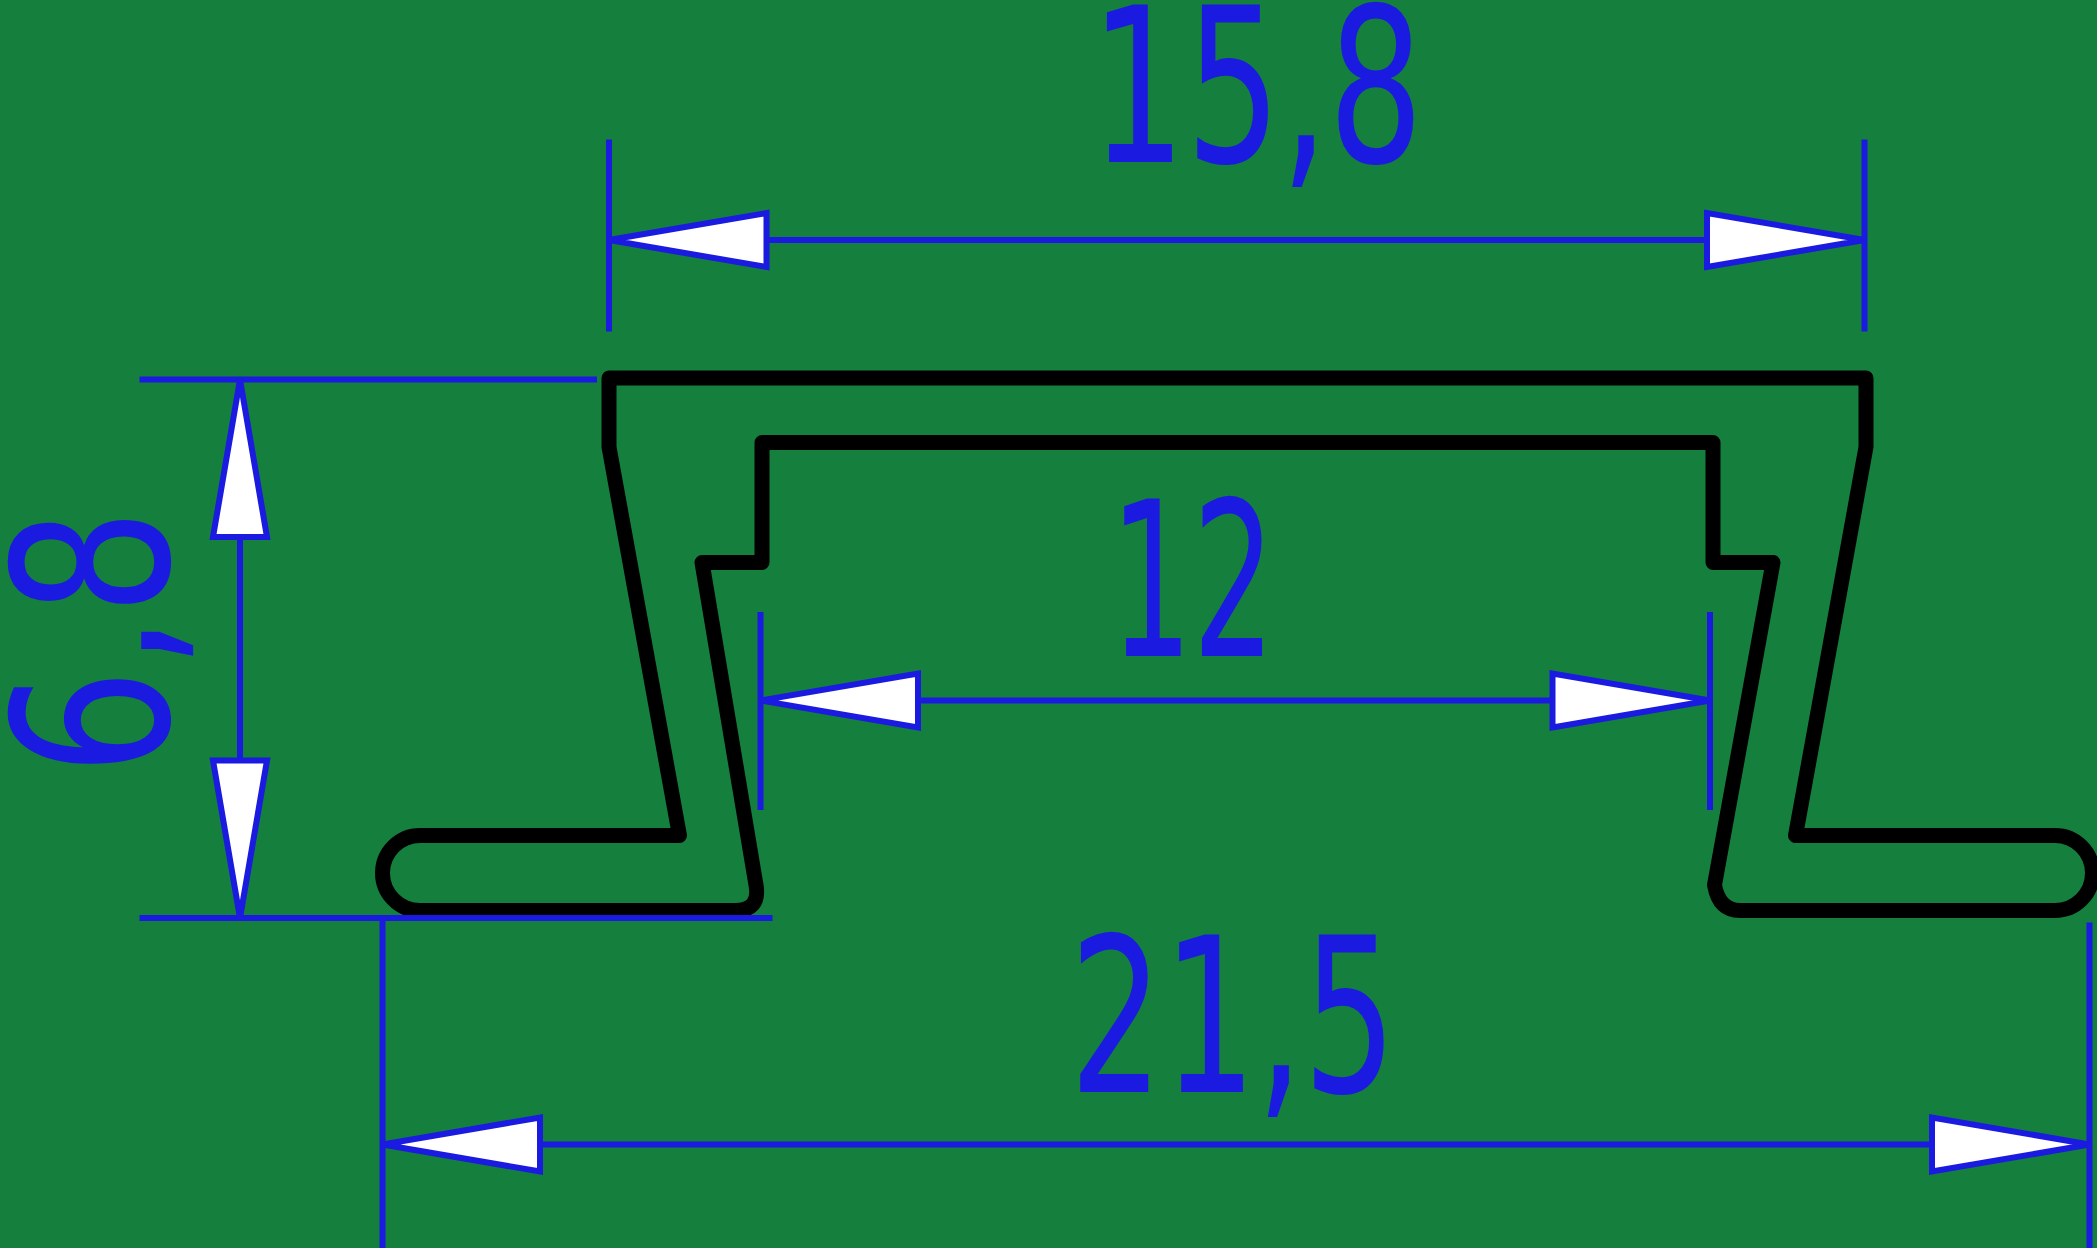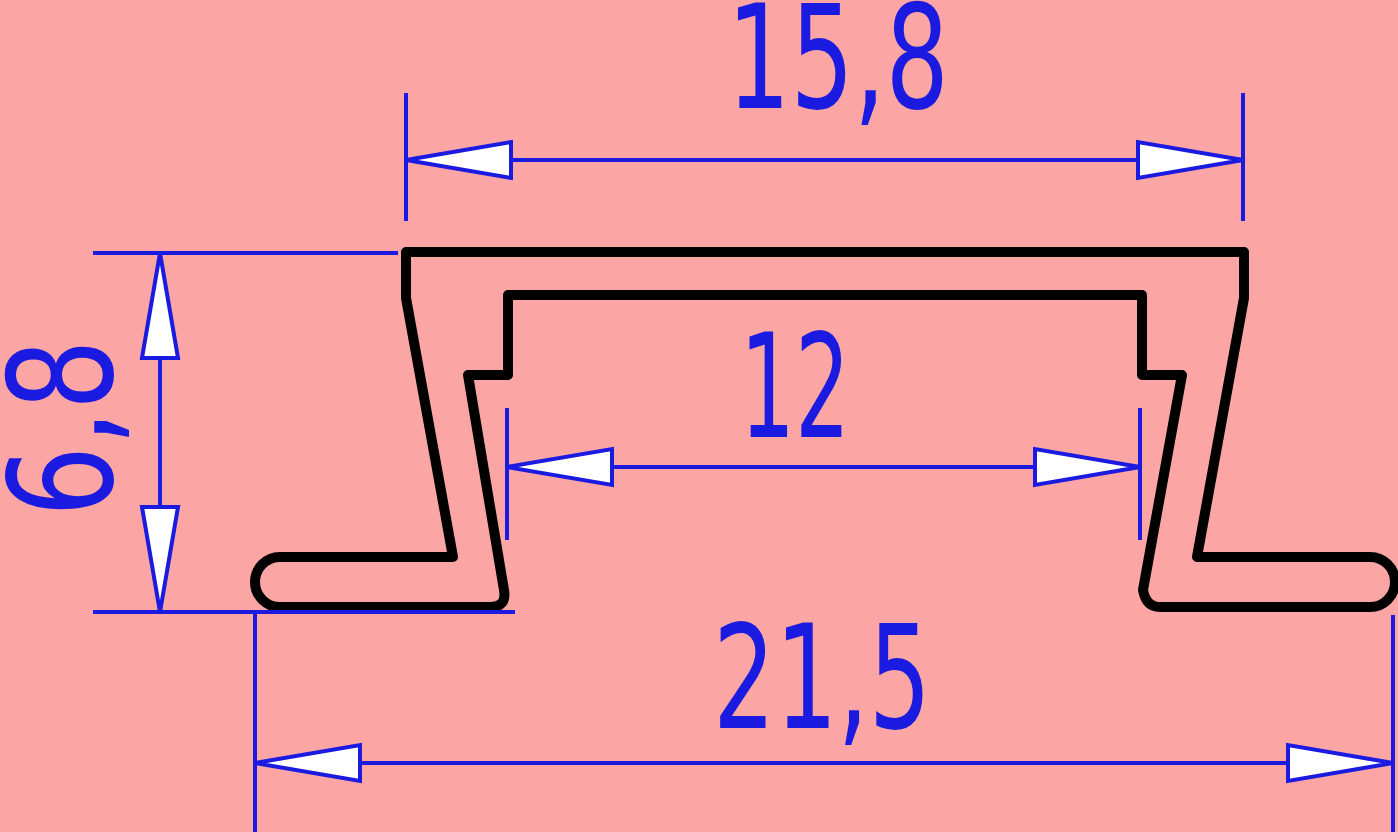--- a/index.html
+++ b/index.html
@@ -8,21 +8,21 @@
     background: #ffffff;
     width: 1398px;
     height: 832px;
     overflow: hidden;
     font-family: "DejaVu Sans", sans-serif;
   }
   .canvas-wrap {
     position: relative;
     width: 1398px;
     height: 832px;
-    background: #fca5a5;
+    background: #15803d;
   }
   svg { display: block; }
   text {
     font-family: "DejaVu Sans", sans-serif;
     font-size: 144px;
   }
 </style>
 </head>
 <body>
 

